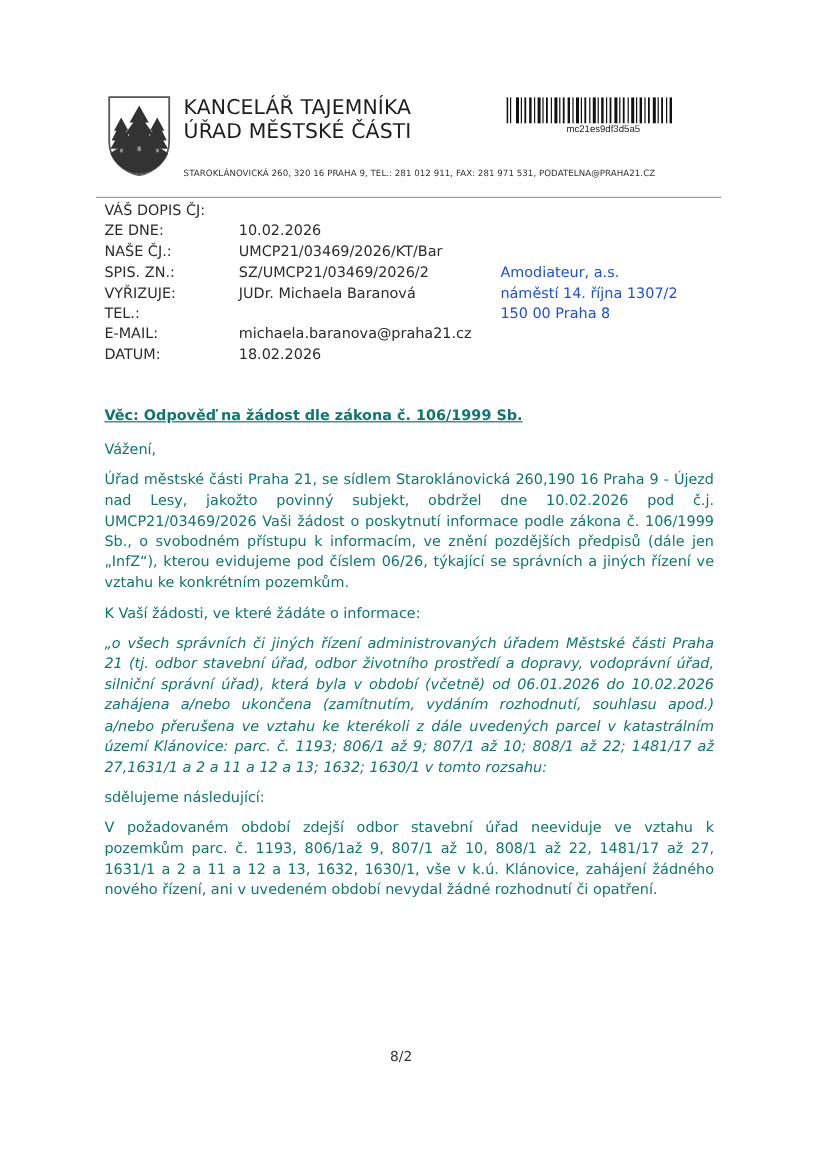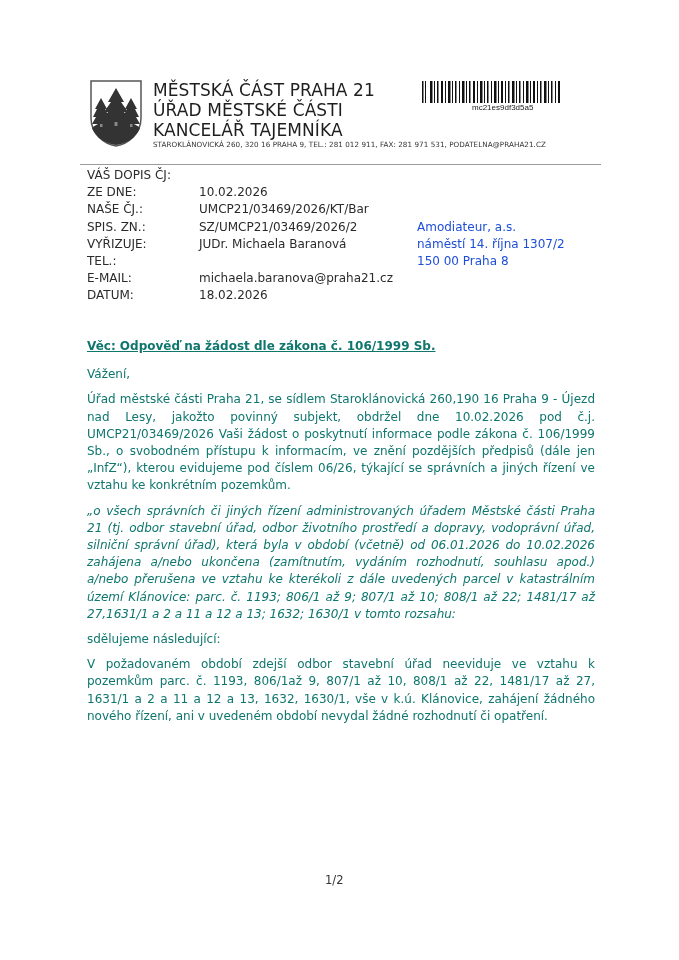--- a/index.html
+++ b/index.html
@@ -44,23 +44,22 @@
     <path d="M4 50 C14 40 42 40 52 50 C48 60 38 66 28 67 C18 66 8 60 4 50 Z" fill="#333"></path>
     <polygon points="28,10 20,24 23,24 16,34 20,34 13,44 43,44 36,34 40,34 33,24 36,24" fill="#333"></polygon>
     <polygon points="13,20 7,31 9,31 5,39 8,39 4,46 22,46 18,39 21,39 17,31 19,31" fill="#333"></polygon>
     <polygon points="43,20 37,31 39,31 35,39 38,39 34,46 52,46 48,39 51,39 47,31 49,31" fill="#333"></polygon>
     <rect x="26.5" y="44" width="3" height="4" fill="#888"></rect>
     <rect x="12" y="46" width="2.5" height="3" fill="#888"></rect>
     <rect x="42" y="46" width="2.5" height="3" fill="#888"></rect>
   </svg>
 
   <div class="org">
-    <div class="org-line">MĚSTSKÁ ČÁST PRAHA 21</div>
+    <div class="org-line">KANCELÁŘ TAJEMNÍKA</div>
     <div class="org-line">ÚŘAD MĚSTSKÉ ČÁSTI</div>
-    <div class="org-line">KANCELÁŘ TAJEMNÍKA</div>
   </div>
   <div class="org-contact">STAROKLÁNOVICKÁ 260, 320 16  PRAHA 9, TEL.: 281 012 911, FAX: 281 971 531, PODATELNA@PRAHA21.CZ</div>
 
   <svg class="barcode" viewBox="0 0 140 22" preserveAspectRatio="none">
     <g fill="#111">
       <rect x="0" y="0" width="1.5" height="22"></rect>
         <rect x="3" y="0" width="1" height="22"></rect>
       <rect x="8" y="0" width="2.5" height="22"></rect>
         <rect x="12" y="0" width="1" height="22"></rect>
       <rect x="15" y="0" width="1.5" height="22"></rect>
@@ -142,19 +141,20 @@
   <div class="addressee">
     <div>Amodiateur, a.s.</div>
     <div>náměstí 14. října 1307/2</div>
     <div>150 00  Praha 8</div>
   </div>
 
   <div class="body">
     <div class="subject">Věc: Odpověď na žádost dle zákona č. 106/1999 Sb.</div>
     <p>Vážení,</p>
     <p>Úřad městské části Praha 21, se sídlem Staroklánovická 260,190 16 Praha 9 - Újezd nad Lesy, jakožto povinný subjekt, obdržel dne 10.02.2026 pod č.j. UMCP21/03469/2026 Vaši žádost o poskytnutí informace podle zákona č. 106/1999 Sb., o svobodném přístupu k informacím, ve znění pozdějších předpisů (dále jen „InfZ“), kterou evidujeme pod číslem 06/26, týkající se správních a jiných řízení ve vztahu ke konkrétním pozemkům.</p>
+    <p>K Vaší žádosti, ve které žádáte o informace:</p>
     <p class="quote">„o všech správních či jiných řízení administrovaných úřadem Městské části Praha 21 (tj. odbor stavební úřad, odbor životního prostředí a dopravy, vodoprávní úřad, silniční správní úřad), která byla v období (včetně) od 06.01.2026 do 10.02.2026 zahájena a/nebo ukončena (zamítnutím, vydáním rozhodnutí, souhlasu apod.) a/nebo přerušena ve vztahu ke kterékoli z dále uvedených parcel v katastrálním území Klánovice: parc. č. 1193; 806/1 až 9; 807/1 až 10; 808/1 až 22; 1481/17 až 27,1631/1 a 2 a 11 a 12 a 13; 1632; 1630/1 v tomto rozsahu:</p>
     <p>sdělujeme následující:</p>
     <p>V požadovaném období zdejší odbor stavební úřad neeviduje ve vztahu k pozemkům parc. č. 1193, 806/1až 9, 807/1 až 10, 808/1 až 22, 1481/17 až 27, 1631/1 a 2 a 11 a 12 a 13, 1632, 1630/1, vše v k.ú. Klánovice, zahájení žádného nového řízení, ani v uvedeném období nevydal žádné rozhodnutí či opatření.</p>
   </div>
 
-  <div class="pagenum">1/2</div>
+  <div class="pagenum">8/2</div>
 </div>
 
 </body></html>

